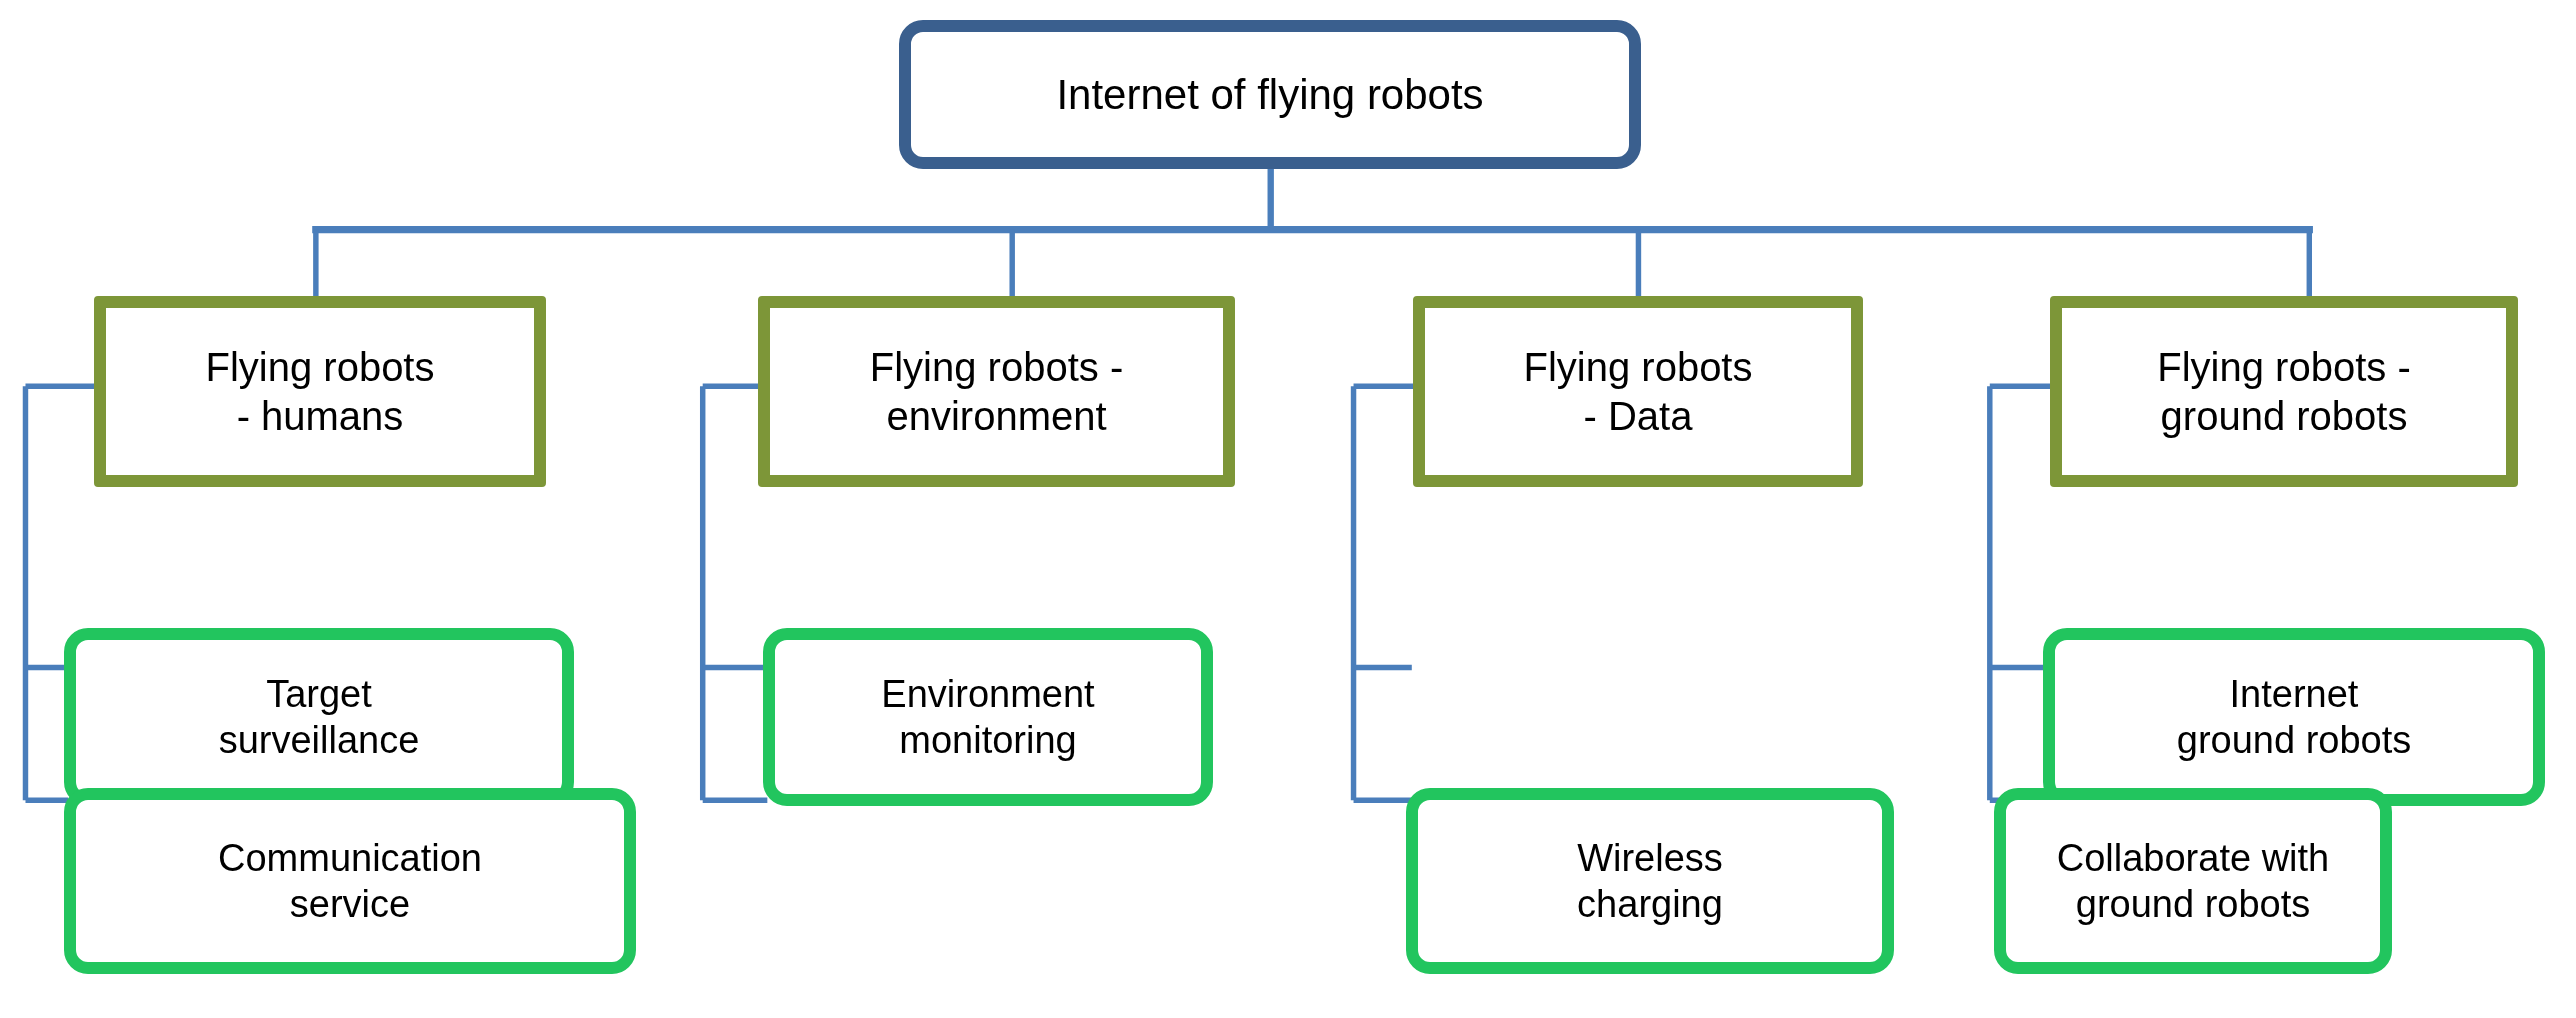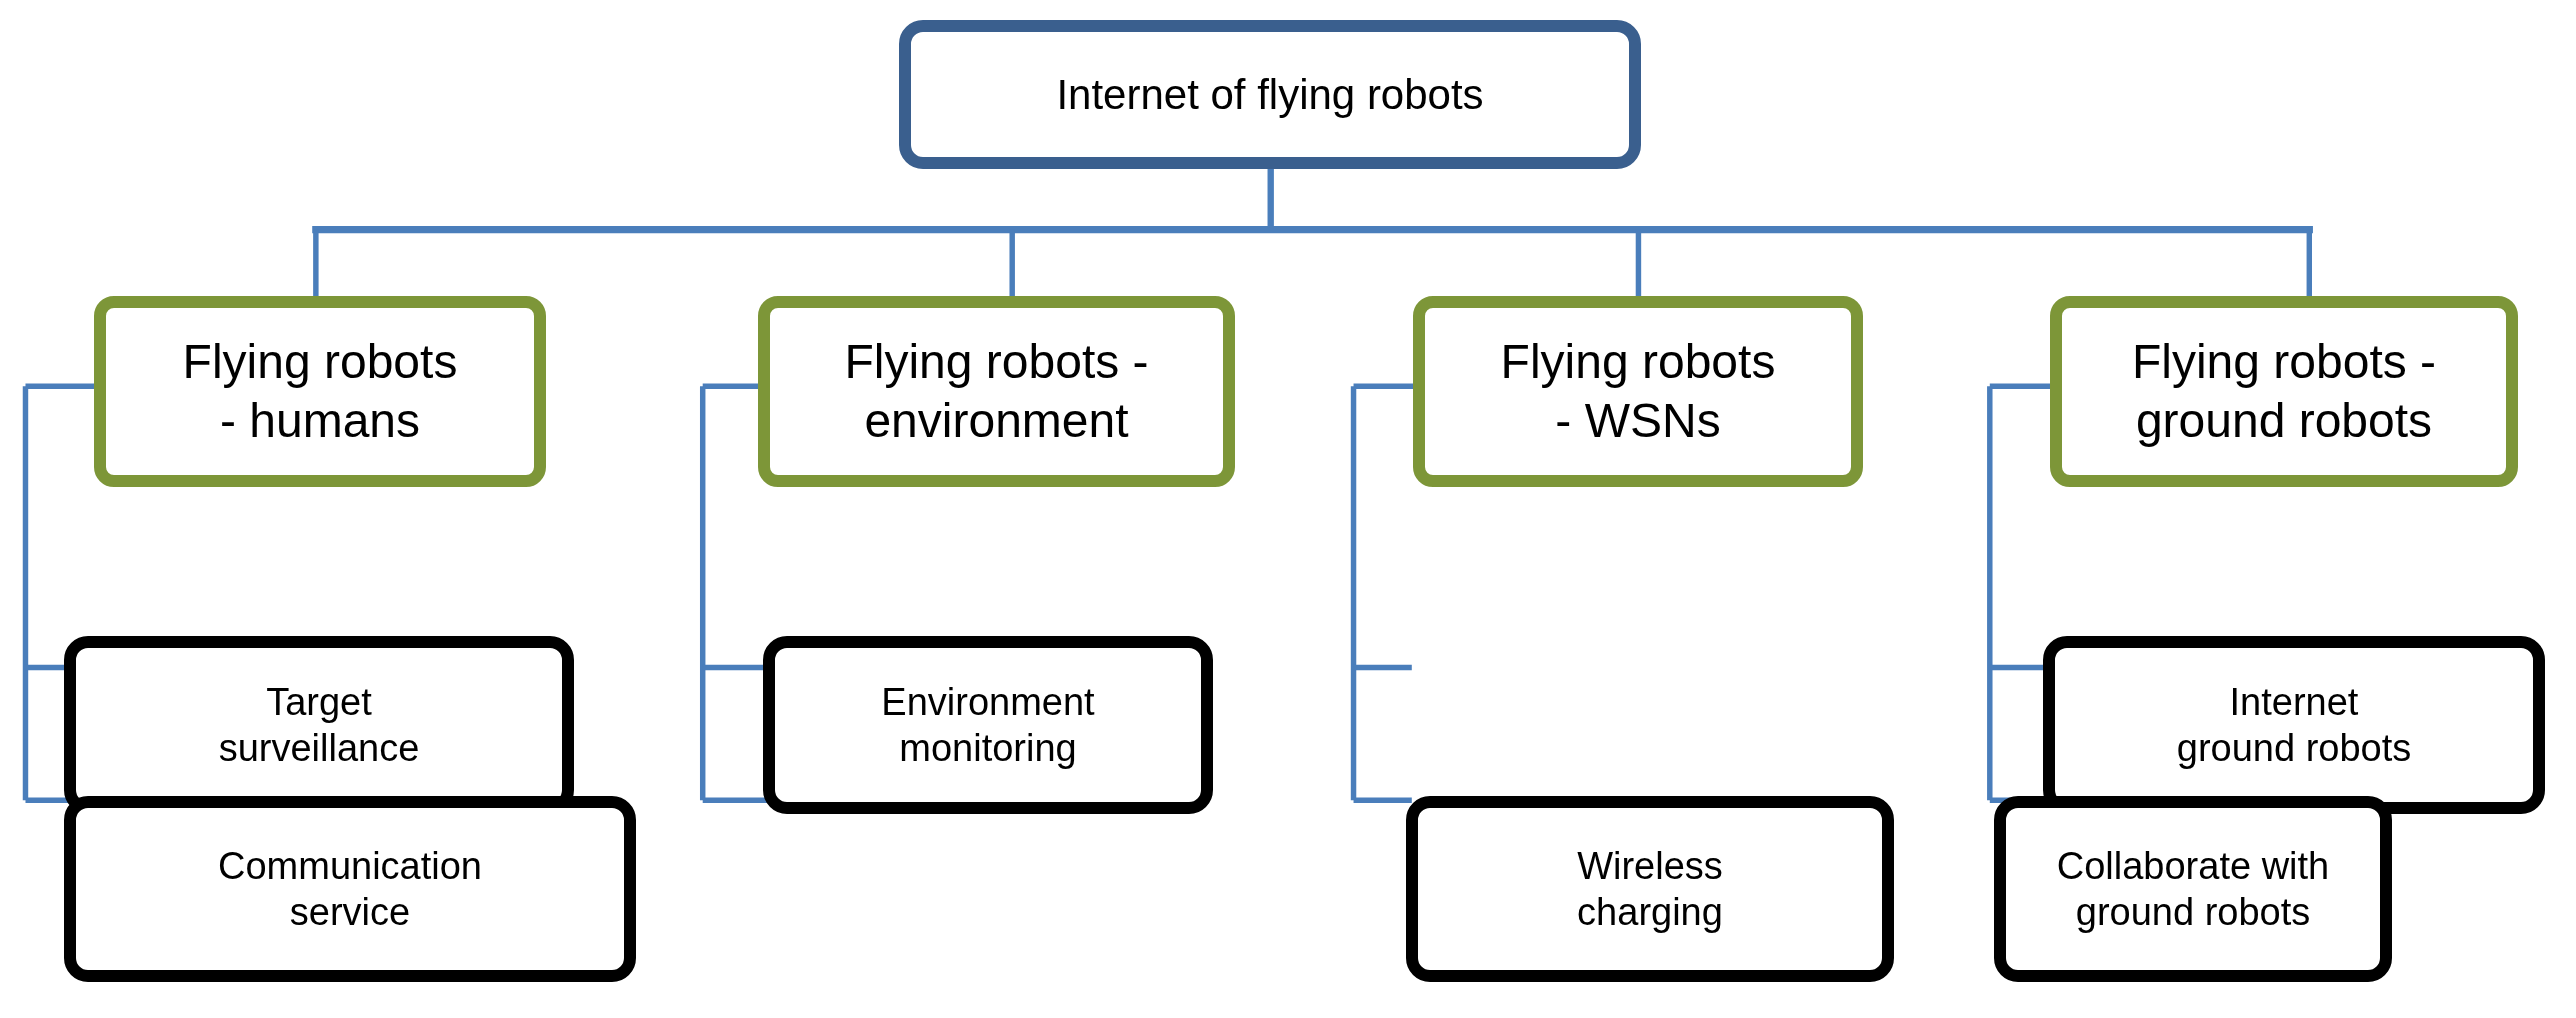--- a/index.html
+++ b/index.html
@@ -26,29 +26,28 @@
   }
   .node .txt{display:block;width:100%;padding:0 9px;text-align:center;}
 
   .node.root{
     border:12px solid #3A5F8E;
     border-radius:24px;
     font-size:42px;
   }
   .node.cat{
     border:12px solid #7D9638;
-    border-radius:20px;
-    font-size:48px;
+    border-radius:4px;
+    font-size:40px;
   }
   .node.leaf{
-    border:12px solid #000000;
+    border:12px solid #22c55e;
     border-radius:24px;
     font-size:38px;
     z-index:6;
-    margin-top:8px;
   }
   .node.leaf.leaf-b{z-index:7;}
 </style>
 </head>
 <body>
 
 <div id="stage">
 
   <svg id="wires" viewBox="0 0 2830 1119" width="2576" height="1019" xmlns="http://www.w3.org/2000/svg">
     <g stroke="#4A7EBB" fill="none" stroke-linecap="butt">
@@ -90,21 +89,21 @@
 
   <div class="node cat" style="left:94px;top:296px;width:452px;height:191px;">
     <span class="txt"><span>Flying robots</span><br><span>- humans</span></span>
   </div>
 
   <div class="node cat" style="left:758px;top:296px;width:477px;height:191px;">
     <span class="txt"><span>Flying robots -</span><br><span>environment</span></span>
   </div>
 
   <div class="node cat" style="left:1413px;top:296px;width:450px;height:191px;">
-    <span class="txt"><span>Flying robots</span><br><span>- WSNs</span></span>
+    <span class="txt"><span>Flying robots</span><br><span>- Data</span></span>
   </div>
 
   <div class="node cat" style="left:2050px;top:296px;width:468px;height:191px;">
     <span class="txt"><span>Flying robots -</span><br><span>ground robots</span></span>
   </div>
 
   <div class="node leaf leaf-a" style="left:64px;top:628px;width:510px;height:178px;">
     <span class="txt"><span>Target</span><br><span>surveillance</span></span>
   </div>
   <div class="node leaf leaf-b" style="left:64px;top:788px;width:572px;height:186px;">

